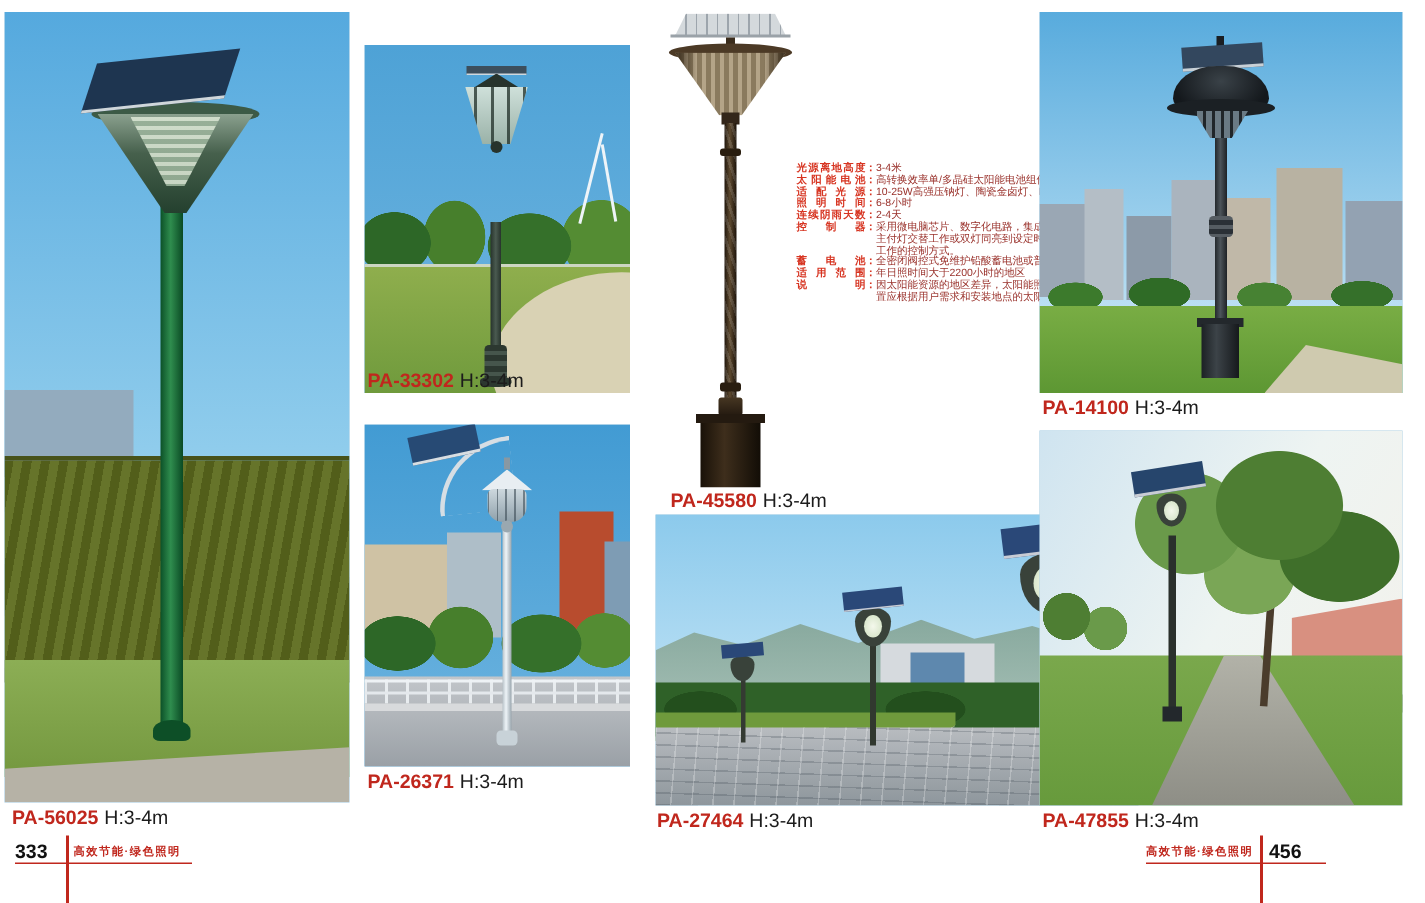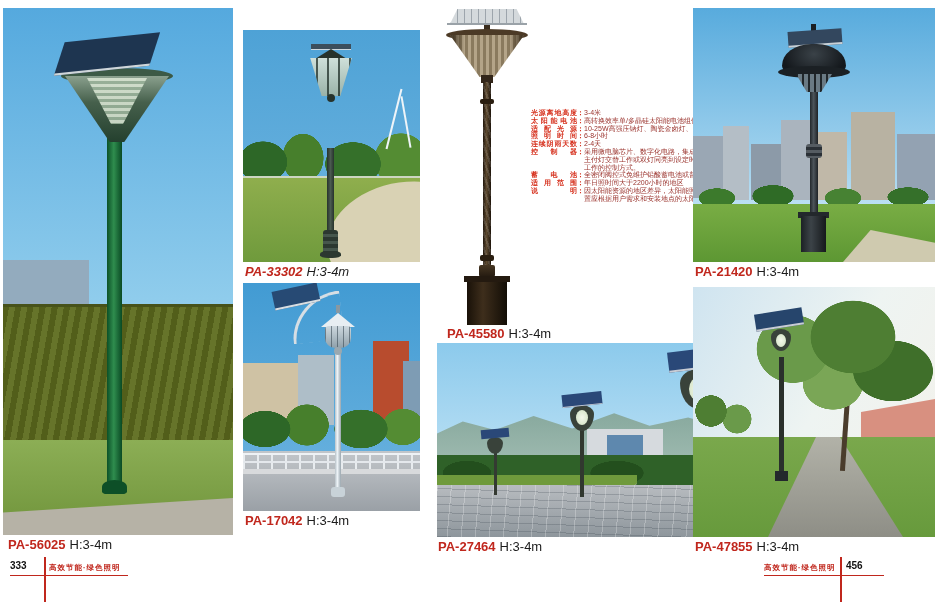--- a/index.html
+++ b/index.html
@@ -11,21 +11,21 @@
   .prod-label{position:absolute;font-size:13px;line-height:14px;white-space:nowrap;}
   .prod-label .model{color:#c0271d;font-weight:700;}
   .prod-label .ht{color:#1c1c1c;font-weight:400;margin-left:4px;}
   
   #specs{position:absolute;left:531px;top:109px;width:214px;font-size:7px;line-height:7.8px;}
   .spec-row{display:flex;align-items:flex-start;}
   .spec-label{flex:0 0 46px;color:#d73522;font-weight:700;text-align:justify;text-align-last:justify;}
   .spec-colon{color:#d73522;font-weight:700;}
   .spec-value{flex:1;color:#99302a;}
   
-  .pgnum{position:absolute;font-size:10px;font-weight:700;color:#111;}
+  .pgnum{position:absolute;font-size:13px;font-weight:700;color:#111;}
   .slogan{position:absolute;font-size:7.5px;font-weight:700;color:#c0271d;letter-spacing:1px;white-space:nowrap;}
   .red-vline{position:absolute;width:2px;background:#c0271d;}
   .red-hline{position:absolute;height:1px;background:#c0271d;}
   
   .panel-grid{background-image:
      repeating-linear-gradient(90deg,rgba(255,255,255,.25) 0 1px,transparent 1px 8px),
      repeating-linear-gradient(0deg,rgba(255,255,255,.25) 0 1px,transparent 1px 6px);}
   .win-rows{background-image:repeating-linear-gradient(180deg,rgba(50,75,100,.35) 0 3px,transparent 3px 7px);}
   
   #ph1{left:3px;top:8px;width:230px;height:527px;}
@@ -249,21 +249,21 @@
     <div class="abs path"></div>
     <div class="abs pole"></div>
     <div class="abs pole-base"></div>
     <div class="abs flare"></div>
     <div class="abs lpanel"></div>
     <div class="abs cap"></div>
     <div class="abs body"></div>
     <div class="abs ribs"></div>
     <div class="abs knob"></div>
   </div>
-  <div class="prod-label" style="left:245px;top:265px;font-style:italic;">
+  <div class="prod-label" style="left:245px;top:247px;">
     <span class="model">PA-33302</span><span class="ht">H:3-4m</span>
   </div>
 
   <div class="photo" id="ph3">
     <div class="abs sky"></div>
     <div class="abs b1 win-rows"></div>
     <div class="abs b2 win-rows"></div>
     <div class="abs b3 win-rows"></div>
     <div class="abs b4 win-rows"></div>
     <div class="abs trees"></div>
@@ -276,21 +276,21 @@
     <div class="abs pole-base"></div>
     <div class="abs arm"></div>
     <div class="abs panel panel-grid"></div>
     <div class="abs finial"></div>
     <div class="abs roof"></div>
     <div class="abs body"></div>
     <div class="abs ribs"></div>
     <div class="abs knob"></div>
   </div>
   <div class="prod-label" style="left:245px;top:514px;">
-    <span class="model">PA-17042</span><span class="ht">H:3-4m</span>
+    <span class="model">PA-26371</span><span class="ht">H:3-4m</span>
   </div>
 
   <div class="photo" id="ph4">
     <div class="abs panel"></div>
     <div class="abs panel-edge"></div>
     <div class="abs stem"></div>
     <div class="abs brim"></div>
     <div class="abs cone"></div>
     <div class="abs cone-shade"></div>
     <div class="abs collar"></div>
@@ -370,21 +370,21 @@
     <div class="abs rings"></div>
     <div class="abs finial"></div>
     <div class="abs panel panel-grid"></div>
     <div class="abs dome"></div>
     <div class="abs rim"></div>
     <div class="abs cage"></div>
     <div class="abs base-cap"></div>
     <div class="abs base"></div>
   </div>
   <div class="prod-label" style="left:695px;top:265px;">
-    <span class="model">PA-21420</span><span class="ht">H:3-4m</span>
+    <span class="model">PA-14100</span><span class="ht">H:3-4m</span>
   </div>
 
   <div class="photo" id="ph6">
     <div class="abs sky"></div>
     <div class="abs mountains"></div>
     <div class="abs building"></div>
     <div class="abs glass"></div>
     <div class="abs hedge"></div>
     <div class="abs planter"></div>
     <div class="abs plaza"></div>

